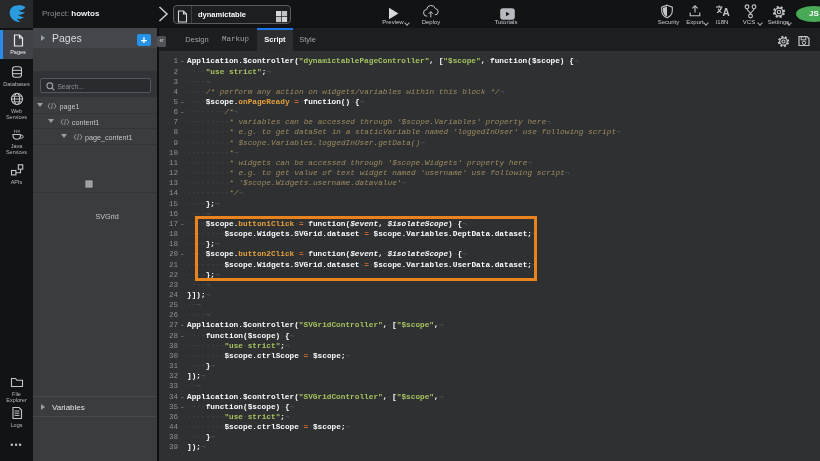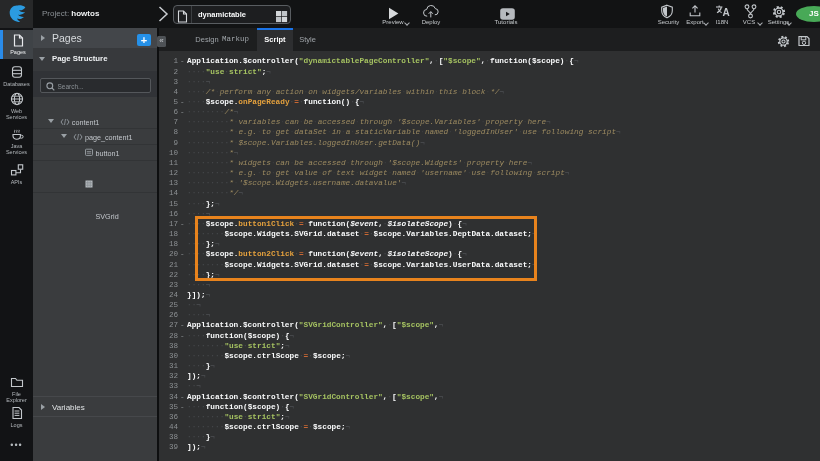--- a/index.html
+++ b/index.html
@@ -153,21 +153,21 @@
           <circle cx="7" cy="7" r="4.0" fill="none" stroke="#c3c7cb" stroke-width="1.3"></circle>
           <circle cx="7" cy="7" r="1.7" fill="none" stroke="#c3c7cb" stroke-width="1.1"></circle>
         </g>
       </svg></div>
   <div class="hlabel" style="left:760px; top:19px; width:37px;">Settings</div>
   <div class="abs" style="left:787px; top:11px;"><span class="cdn"></span></div>
   <div id="avatar">JS</div>
 </div>
 
 <div id="tabs">
-  <div class="tab" style="left:35px; width:30px;">Design</div>
+  <div class="tab" style="left:25px; width:30px;">Design</div>
   <div class="tab" style="left:64px; width:29px;font-family:Liberation Mono, monospace;">Markup</div>
   <div class="tab act" style="left:100px; width:36px;">Script</div>
   <div class="tab" style="left:141px; width:19px;">Style</div>
   <div class="abs" style="left:620px; top:6px;"><svg width="13" height="13" viewBox="0 0 13 13" style="">
         <g transform="scale(0.929)">
           <circle cx="7" cy="7" r="5.1" fill="none" stroke="#c3c7cb" stroke-width="2" stroke-dasharray="2.0 2.0" transform="rotate(13 7 7)"></circle>
           <circle cx="7" cy="7" r="4.0" fill="none" stroke="#c3c7cb" stroke-width="1.3"></circle>
           <circle cx="7" cy="7" r="1.7" fill="none" stroke="#c3c7cb" stroke-width="1.1"></circle>
         </g>
       </svg></div>
@@ -216,63 +216,59 @@
       </svg><span class="lbl">Logs</span></div>
   <div class="ritem" style="top:412px; color:#b4b9bd; font-size:9px; letter-spacing:1px;">•••</div>
 </div>
 
 <div id="panel">
   <div id="prow">
     <span class="carR" style="left:8px; top:6.5px;"></span>
     <span class="t">Pages</span>
     <div id="plusbtn">+</div>
   </div>
-  <div id="psrow">
-    <span class="carD" style="left:6px; top:9px;"></span>
-    <span class="t">Page Structure</span>
-  </div>
   <div id="searcharea">
     <div id="sbox">
         <svg width="9" height="9" viewBox="0 0 9 9" style="">
           <circle cx="3.8" cy="3.8" r="2.9" fill="none" stroke="#9aa0a6" stroke-width="1.1"></circle>
           <line x1="6" y1="6" x2="8.3" y2="8.3" stroke="#9aa0a6" stroke-width="1.1"></line>
         </svg>
         <span class="ph">Search...</span>
       </div>
   </div>
   <div id="tree">
+    <div class="trow" style="top:0.8px;">
+      <span class="carD" style="left:4px; top:5px;"></span>
+      <span style="left:14px; top:4px; position:absolute;">
+          <svg width="10" height="8" viewBox="0 0 10 8" style="">
+            <path d="M3 1.2 L1 4 L3 6.8 M7 1.2 L9 4 L7 6.8" fill="none" stroke="#8f959b" stroke-width="1"></path>
+            <line x1="4.5" y1="7" x2="5.5" y2="1" stroke="#8f959b" stroke-width="0.85"></line>
+          </svg>
+        </span>
+      <span class="txt" style="left:26.5px;">page1</span>
+    </div>
     <div class="trow" style="top:16.6px;">
       <span class="carD" style="left:15px; top:5px;"></span>
       <span style="left:27px; top:4px; position:absolute;">
           <svg width="10" height="8" viewBox="0 0 10 8" style="">
             <path d="M3 1.2 L1 4 L3 6.8 M7 1.2 L9 4 L7 6.8" fill="none" stroke="#8f959b" stroke-width="1"></path>
             <line x1="4.5" y1="7" x2="5.5" y2="1" stroke="#8f959b" stroke-width="0.85"></line>
           </svg>
         </span>
       <span class="txt" style="left:38.8px;">content1</span>
     </div>
     <div class="trow" style="top:32.4px;">
       <span class="carD" style="left:28px; top:5px;"></span>
       <span style="left:39.5px; top:4px; position:absolute;">
           <svg width="10" height="8" viewBox="0 0 10 8" style="">
             <path d="M3 1.2 L1 4 L3 6.8 M7 1.2 L9 4 L7 6.8" fill="none" stroke="#8f959b" stroke-width="1"></path>
             <line x1="4.5" y1="7" x2="5.5" y2="1" stroke="#8f959b" stroke-width="0.85"></line>
           </svg>
         </span>
       <span class="txt" style="left:52px;">page_content1</span>
-    </div>
-    <div class="trow" style="top:48.2px;">
-      <span style="left:52px; top:3px; position:absolute;">
-          <svg width="8" height="9" viewBox="0 0 8 9" style="">
-            <rect x="0.5" y="1.2" width="7" height="6.2" rx="0.8" fill="none" stroke="#9aa0a5" stroke-width="0.9"></rect>
-            <line x1="1.8" y1="3.6" x2="6.2" y2="3.6" stroke="#9aa0a5" stroke-width="0.8"></line>
-            <line x1="1.8" y1="5.2" x2="6.2" y2="5.2" stroke="#9aa0a5" stroke-width="0.8"></line>
-          </svg>
-        </span>
-      <span class="txt" style="left:62.5px;">button1</span>
     </div>
     <div class="trow" style="top:79.8px;">
       <span style="left:52px; top:3px; position:absolute;">
           <svg width="8" height="8" viewBox="0 0 8 8" style="">
             <rect x="0.5" y="0.5" width="7" height="7" fill="#b4b9be"></rect>
             <line x1="2.8" y1="0.5" x2="2.8" y2="7.5" stroke="#84898e" stroke-width="0.7"></line>
             <line x1="5.2" y1="0.5" x2="5.2" y2="7.5" stroke="#84898e" stroke-width="0.7"></line>
             <line x1="0.5" y1="2.8" x2="7.5" y2="2.8" stroke="#84898e" stroke-width="0.7"></line>
             <line x1="0.5" y1="5.2" x2="7.5" y2="5.2" stroke="#84898e" stroke-width="0.7"></line>
           </svg>

